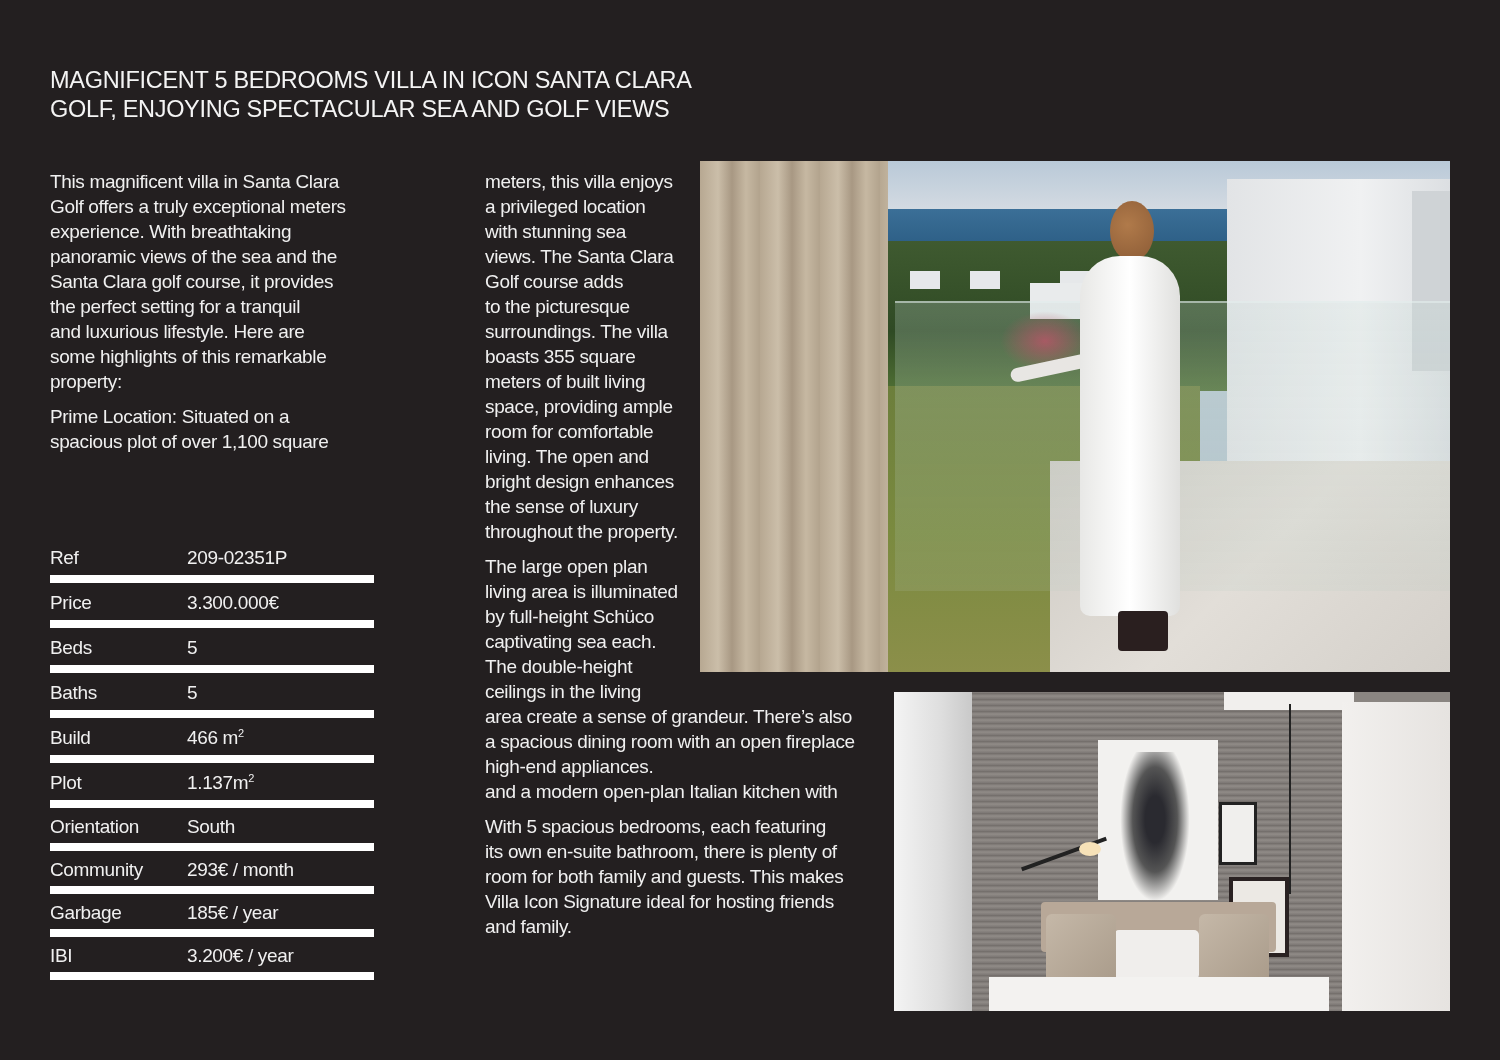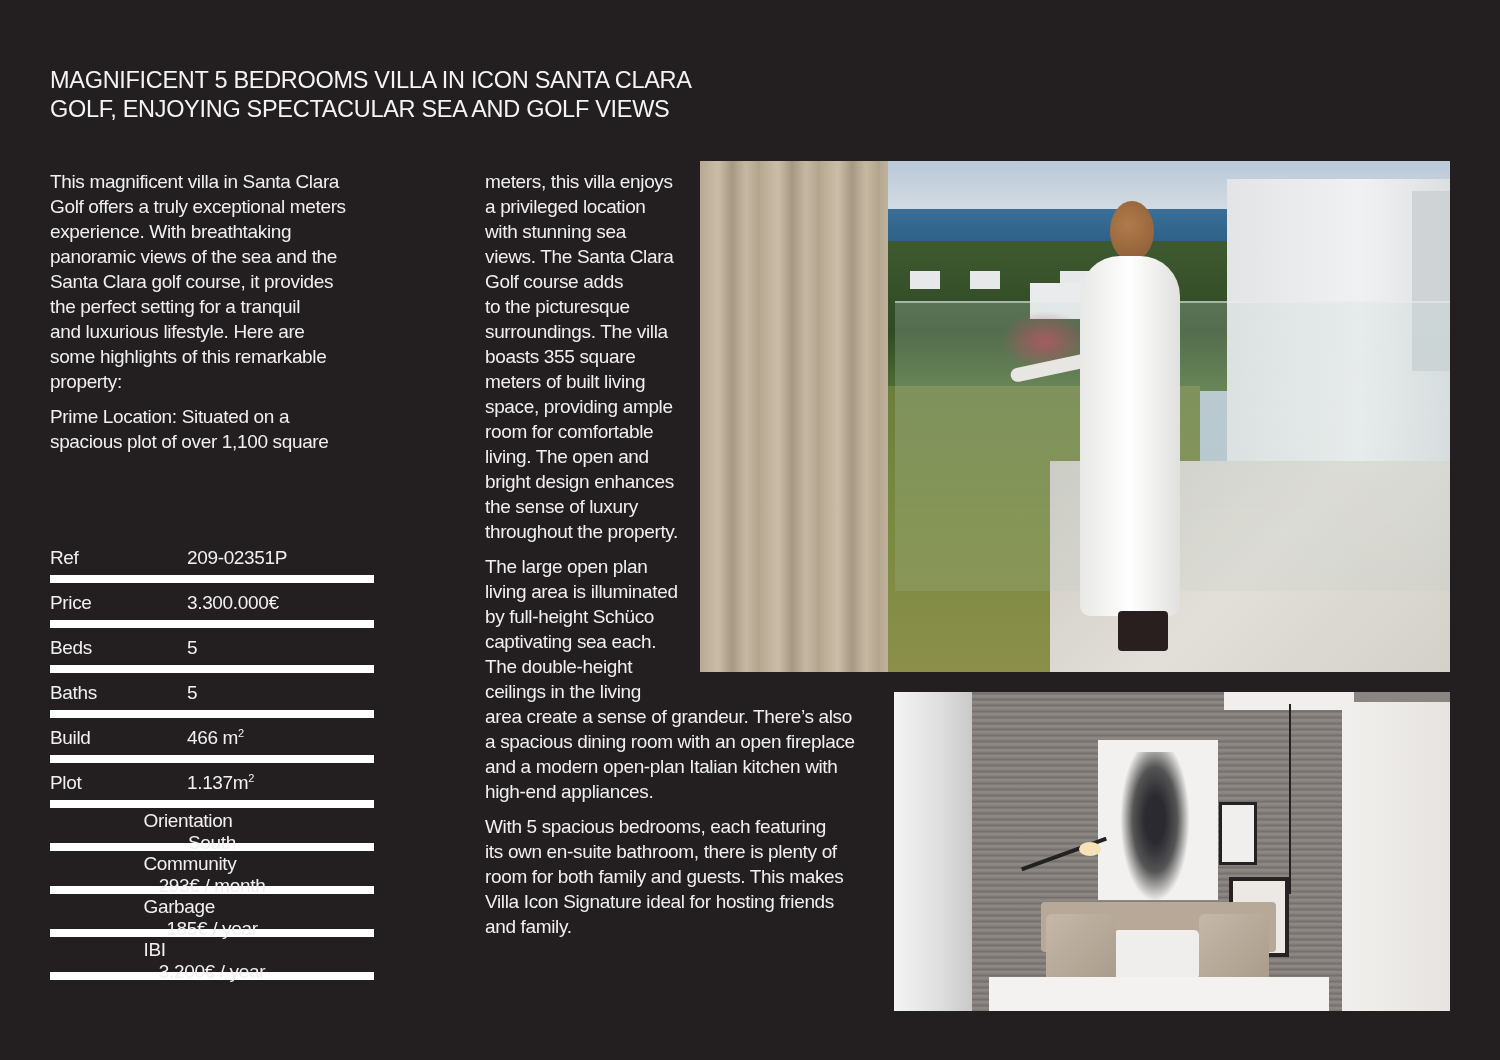--- a/index.html
+++ b/index.html
@@ -28,21 +28,21 @@
 
   .facts {
     position: absolute; left: 50px; top: 538px; width: 324px;
     font-size: 19px; letter-spacing: -0.35px; color: #f0f0f0;
   }
   .fact-row {
     display: flex; align-items: center; height: 45px;
     border-bottom: 8px solid #ffffff;
     padding-top: 2px;
   }
-  .fact-row.short { height: 43px; flex-direction: column; }
+  .fact-row.short { height: 43px; }
   .fact-label { width: 137px; }
   .fact-value { flex: 1; }
   .fact-value sup { font-size: 11px; vertical-align: 7px; }
 
   
   .photo1 {
     position: absolute; left: 700px; top: 161px; width: 750px; height: 511px;
     overflow: hidden; background: #b6c6cf;
   }
   .p1-sky { position: absolute; left: 0; top: 0; width: 100%; height: 50px;
@@ -148,22 +148,22 @@
   </p>
   <p>
     <span class="line">The large open plan</span>
     <span class="line">living area is illuminated</span>
     <span class="line">by full-height Schüco</span>
     <span class="line">captivating sea each.</span>
     <span class="line">The double-height</span>
     <span class="line">ceilings in the living</span>
     <span class="line">area create a sense of grandeur. There’s also</span>
     <span class="line">a spacious dining room with an open fireplace</span>
+    <span class="line">high-end appliances.</span>
     <span class="line">and a modern open-plan Italian kitchen with</span>
-    <span class="line">high-end appliances.</span>
   </p>
   <p>
     <span class="line">With 5 spacious bedrooms, each featuring</span>
     <span class="line">its own en-suite bathroom, there is plenty of</span>
     <span class="line">room for both family and guests. This makes</span>
     <span class="line">Villa Icon Signature ideal for hosting friends</span>
     <span class="line">and family.</span>
   </p>
 </div>
 

